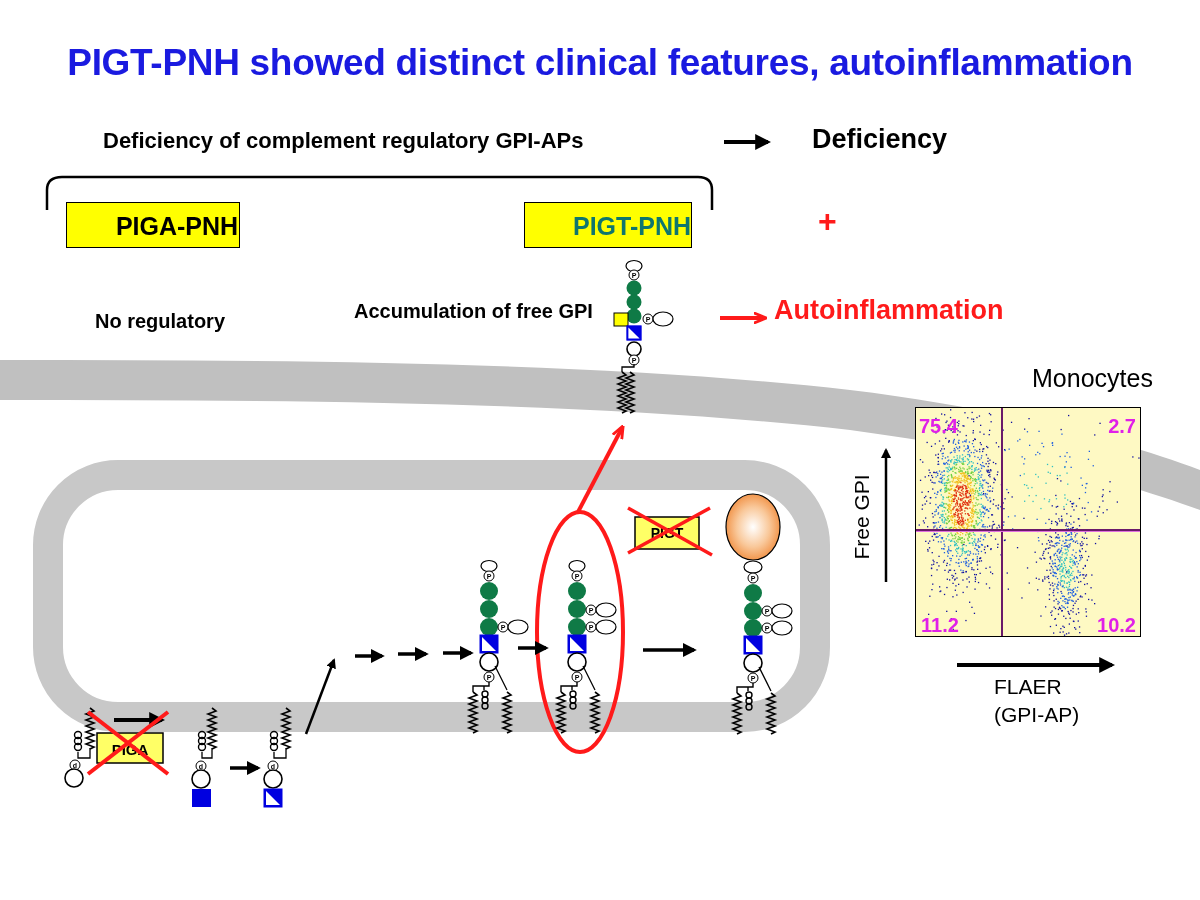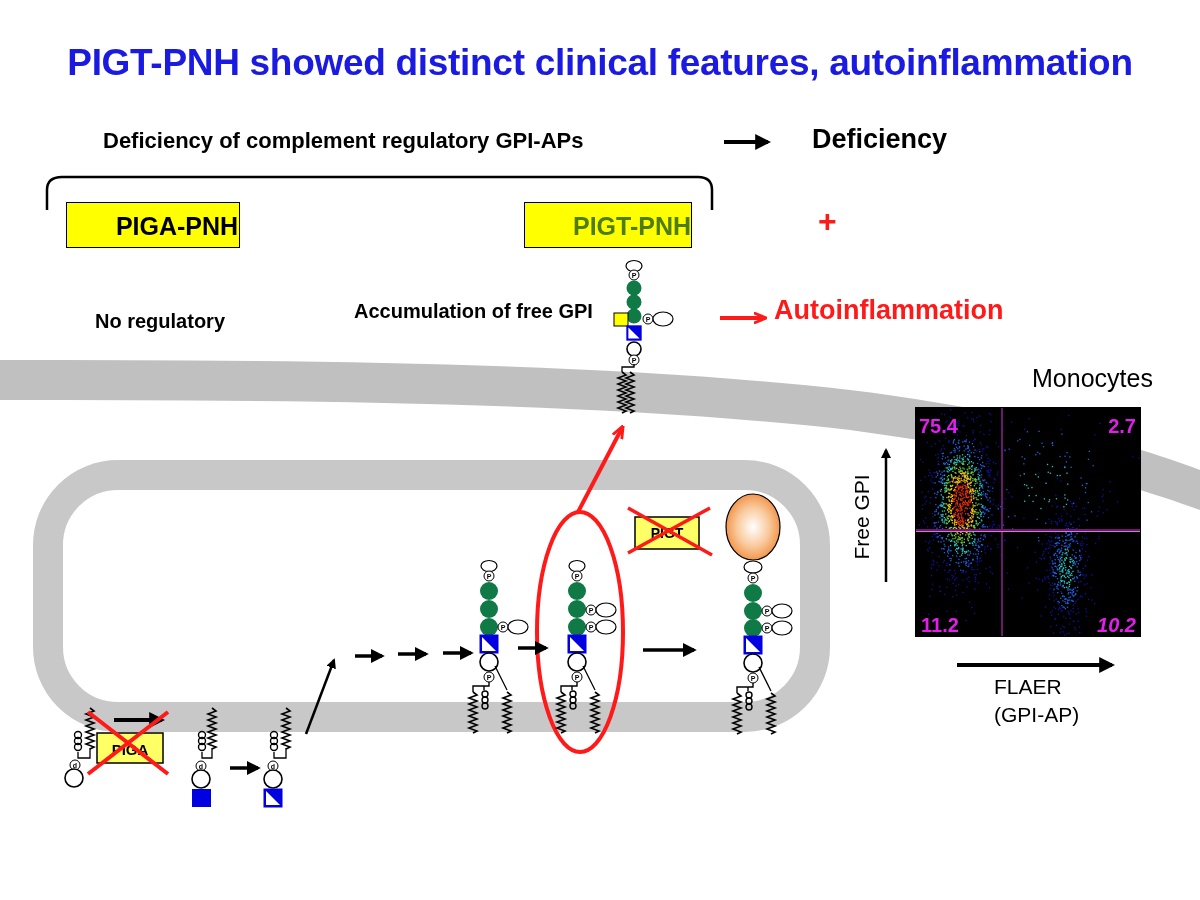--- a/index.html
+++ b/index.html
@@ -208,34 +208,34 @@
 
   <line x1="957" y1="665" x2="1112" y2="665" stroke="#000" stroke-width="4" marker-end="url(#arrBlack)"></line>
 
   <line x1="886" y1="582" x2="886" y2="450" stroke="#000" stroke-width="2.5" marker-end="url(#arrBlack)"></line>
 </svg>
 
 <div class="abs t-black" style="left:69px;top:128px;font-size:22px;">Deficiency of complement regulatory GPI-APs</div>
 <div class="abs t-black" style="left:778px;top:124px;font-size:27px;">Deficiency</div>
 
 <div class="abs ybox" style="left:66px;top:202px;width:174px;color:#000;">PIGA-PNH</div>
-<div class="abs ybox" style="left:524px;top:202px;width:168px;color:#4d7c0f;">PIGT-PNH</div>
+<div class="abs ybox" style="left:524px;top:202px;width:168px;color:#0f766e;">PIGT-PNH</div>
 
 <div class="abs t-red" style="left:818px;top:203px;font-size:32px;">+</div>
 
 <div class="abs t-black" style="left:61px;top:310px;font-size:20px;">No regulatory</div>
 <div class="abs t-black" style="left:320px;top:300px;font-size:20px;">Accumulation of free GPI</div>
 
 <div class="abs t-red" style="left:774px;top:295px;font-size:27px;">Autoinflammation</div>
 
 <div class="abs flow-label" style="left:998px;top:364px;font-size:25px;margin-left:34px;">Monocytes</div>
 
 <div class="abs flow-label" style="left:812px;top:505px;width:100px;transform:rotate(-90deg);text-align:center;">Free GPI</div>
 
-<div class="abs" style="left:915px;top:407px;width:226px;height:230px;border:1.5px solid #000;background:#000000;box-sizing:border-box;">
+<div class="abs" style="left:915px;top:407px;width:226px;height:230px;border:1.5px solid #000;background:#fef9c3;box-sizing:border-box;">
   <svg id="dots" width="224" height="228" style="position:absolute;left:0;top:0">
       <rect x="107.3" y="109.7" width="1.3" height="1.3" fill="#1010a0"></rect>
       <rect x="32.6" y="95.7" width="1.3" height="1.3" fill="#f0c020"></rect>
       <rect x="33.4" y="73.3" width="1.3" height="1.3" fill="#70d040"></rect>
       <rect x="45.5" y="81.1" width="1.3" height="1.3" fill="#e03010"></rect>
       <rect x="57.8" y="62.5" width="1.3" height="1.3" fill="#30c0c0"></rect>
       <rect x="47.3" y="17.4" width="1.3" height="1.3" fill="#1010a0"></rect>
       <rect x="42.6" y="63.5" width="1.3" height="1.3" fill="#f0c020"></rect>
       <rect x="50.8" y="67.7" width="1.3" height="1.3" fill="#f0c020"></rect>
       <rect x="40.3" y="73.3" width="1.3" height="1.3" fill="#f0c020"></rect>
@@ -2262,17 +2262,17 @@
       <rect x="81.0" y="138.7" width="1.3" height="1.3" fill="#1010a0"></rect>
       <rect x="182.6" y="127.6" width="1.3" height="1.3" fill="#1010a0"></rect>
       <rect x="153.5" y="209.6" width="1.3" height="1.3" fill="#1010a0"></rect>
       <rect x="73.4" y="82.3" width="1.3" height="1.3" fill="#1010a0"></rect>
     </svg>
   <div class="abs" style="left:85px;top:0;width:1.5px;height:228px;background:#6a1a6a;"></div>
   <div class="abs" style="left:0;top:121px;width:224px;height:2px;background:#6a1a6a;box-shadow:0 1px 0 #e070e0;"></div>
   <div class="abs qval" style="left:3px;top:7px;">75.4</div>
   <div class="abs qval" style="right:4px;top:7px;">2.7</div>
   <div class="abs qval" style="left:5px;bottom:-1px;">11.2</div>
-  <div class="abs qval" style="right:4px;bottom:-1px;font-style:italic;">10.2</div>
+  <div class="abs qval" style="right:4px;bottom:-1px;">10.2</div>
 </div>
 
 <div class="abs flow-label" style="left:994px;top:675px;">FLAER</div>
 <div class="abs flow-label" style="left:994px;top:703px;">(GPI-AP)</div>
 
 </body></html>

